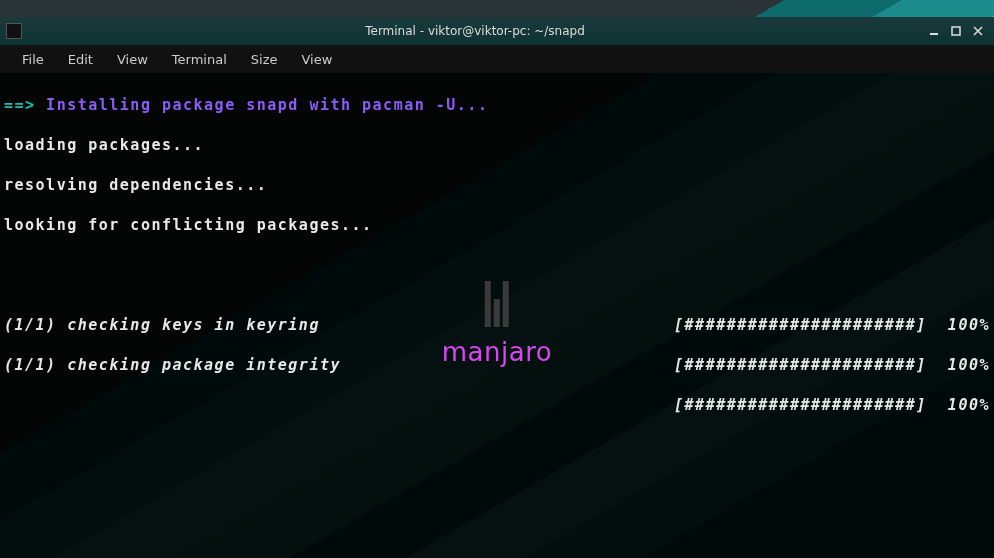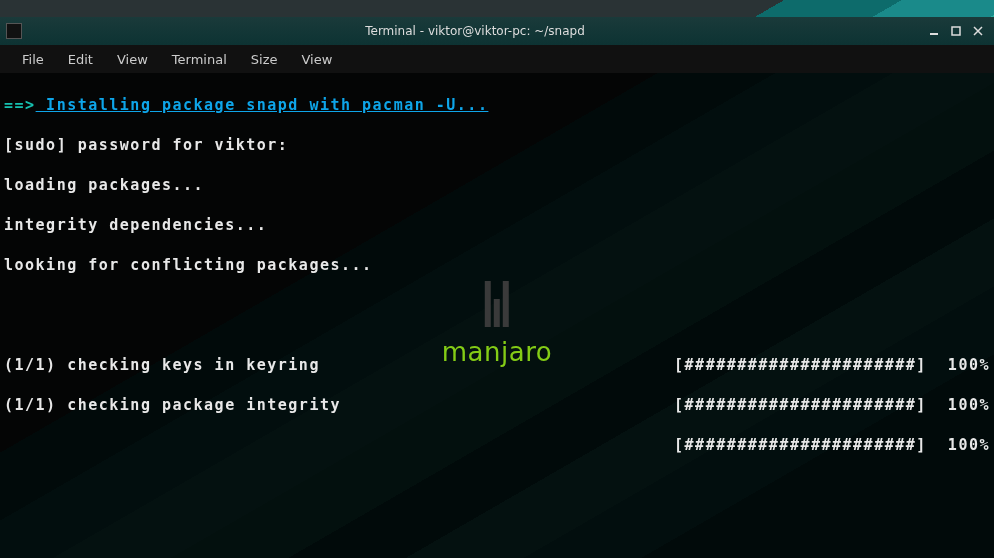--- a/index.html
+++ b/index.html
@@ -87,21 +87,21 @@
       padding: 2px 4px;
       overflow: hidden;
     }
     .watermark {
       position: absolute;
       left: 50%;
       top: 50%;
       transform: translate(-50%, -50%);
       text-align: right;
       z-index: 1;
-      color: #84cc16;
+      color: #d946ef;
       pointer-events: none;
     }
     .watermark .logo {
       width: 46px;
       height: 46px;
       margin: 0 auto 10px;
       display:flex;
       gap:3px;
       justify-content:center;
       align-items:flex-end;
@@ -116,23 +116,24 @@
       z-index: 2;
       font-family: "DejaVu Sans Mono", "Courier New", monospace;
       font-size: 15px;
       line-height: 20px;
       letter-spacing: 1.5px;
       white-space: pre;
       color: #e8e8e8;
       font-weight: bold;
     }
     .c-teal { color: #16c0b0; }
-    .c-bold-white { color: #0ea5e9; font-weight: bold; text-decoration: underline; }
+    .c-bold-white { color: #8b5cf6; font-weight: bold; }
     .progress-line {
       display: flex;
+      font-style: italic;
     }
     .progress-label { flex: 0 0 auto; }
     .progress-fill { flex: 1 1 auto; }
     .progress-bar { flex: 0 0 auto; }
   </style>
 </head>
 <body>
 
 <div class="bg-stripes"></div>
 
@@ -177,23 +178,22 @@
       <div class="logo">
         <div class="bar" style="height:46px"></div>
         <div class="bar" style="height:28px"></div>
         <div class="bar" style="height:46px"></div>
       </div>
       <div class="txt">manjaro</div>
     </div>
 
     <div class="term-content">
 <div><span class="c-teal">==&gt;</span><span class="c-bold-white"> Installing package snapd with pacman -U...</span></div>
-<div>[sudo] password for viktor: </div>
 <div>loading packages...</div>
-<div>integrity dependencies...</div>
+<div>resolving dependencies...</div>
 <div>looking for conflicting packages...</div>
 <div></div>
 <div></div>
 <div></div>
 <div class="progress-line"><span class="progress-label">(1/1) checking keys in keyring</span><span class="progress-fill"></span><span class="progress-bar">[######################]  100%</span></div>
 <div class="progress-line"><span class="progress-label">(1/1) checking package integrity</span><span class="progress-fill"></span><span class="progress-bar">[######################]  100%</span></div>
 <div class="progress-line"><span class="progress-fill"></span><span class="progress-bar">[######################]  100%</span></div>
 
 
 

